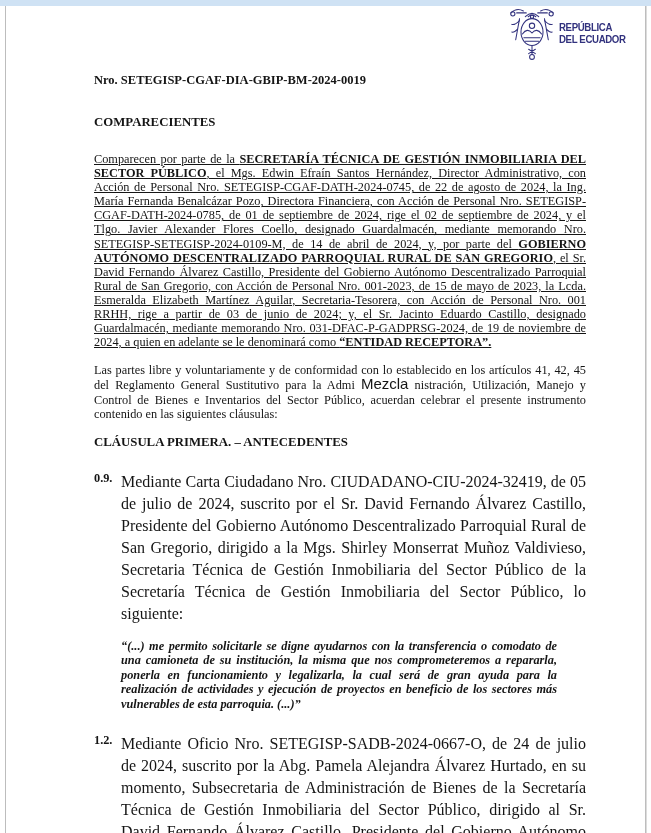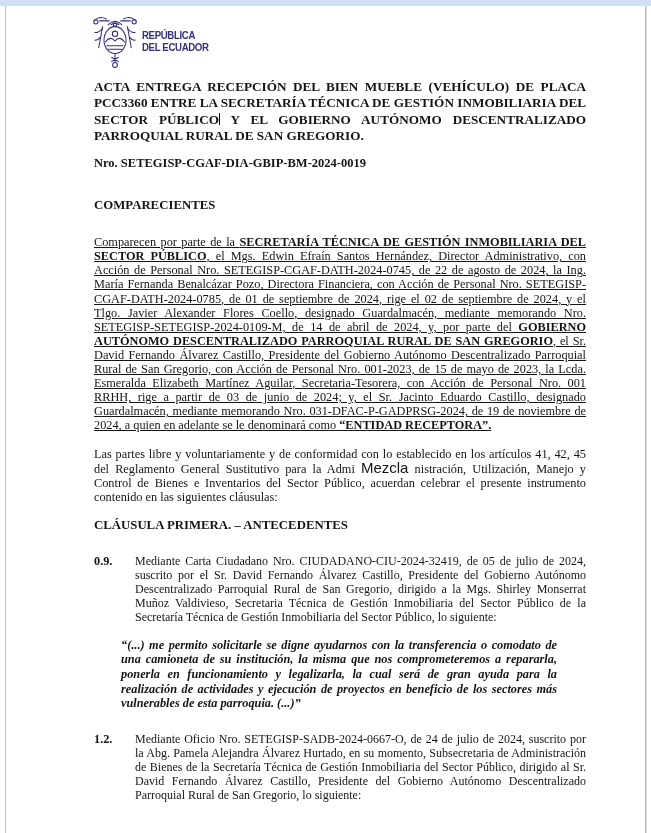--- a/index.html
+++ b/index.html
@@ -12,21 +12,21 @@
 
   .page-edge { position: absolute; top: 6px; bottom: 0; width: 1px; background: #bdbdbd; }
   .page-edge.left  { left: 5px; }
   .page-edge.right { left: 645px; box-shadow: 1px 0 0 #dcdcdc; }
 
   .page { position: absolute; top: 6px; left: 6px; width: 639px; height: 827px;
           background: #ffffff; padding: 0 59px 0 88px; }
 
   
   .header { display: flex; justify-content: flex-end; align-items: flex-start;
-            margin: 8px -45px 0 -2px; flex-direction: column; }
+            margin: 0 -45px 0 -2px; }
   .brand { display: flex; align-items: center; gap: 4px; }
   .brand svg { display: block; }
   .brand-text { font-family: "Liberation Sans", sans-serif; font-weight: bold;
                 font-size: 10.5px; line-height: 11.5px; letter-spacing: -0.4px;
                 color: #32327e; transform: scaleX(0.92); transform-origin: left center; }
   .org { margin-top: 7px; text-align: center; font-family: "Liberation Sans", sans-serif;
          font-weight: bold; font-size: 11.5px; line-height: 13px; letter-spacing: -0.4px;
          color: #32327e; }
 
   
@@ -40,21 +40,21 @@
   .heading.comparecientes { margin-top: 27px; }
   .heading.clausula { margin-top: 14px; }
   .body-text { font-size: 12.3px; line-height: 14.1px; text-align: justify; }
   .para-comparecen { margin-top: 22px; text-decoration: underline; }
   .para-partes { margin-top: 14px; }
   .b { font-weight: bold; }
   .sans { font-family: "Liberation Sans", sans-serif; font-size: 15px; }
 
   .item { display: flex; margin-top: 21px; }
   .item-num { flex: 0 0 27px; font-weight: bold; font-size: 12.3px; line-height: 14.1px; }
-  .item-text { flex: 1; font-size: 12px; line-height: 14px; text-align: justify; margin-left: 14px; }
+  .item-text { flex: 1; font-size: 16px; line-height: 22px; text-align: justify; }
 
   .quote { margin: 14px 29px 0 27px; font-weight: bold; font-style: italic;
            font-size: 12.3px; line-height: 14.6px; text-align: justify; }
 </style>
 </head>
 <body>
 
 <div class="viewport">
   <div class="top-strip"></div>
   <div class="page-edge left"></div>
@@ -84,21 +84,20 @@
             <circle cx="24" cy="53" r="2.5"></circle>
           </svg>
         </span>
         <div class="brand-text">
           <div>REPÚBLICA</div>
           <div>DEL ECUADOR</div>
         </div>
       </div>
     </div>
 
-    <p class="title"><span>ACTA ENTREGA RECEPCIÓN DEL BIEN MUEBLE (VEHÍCULO) DE PLACA PCC3360 ENTRE LA SECRETARÍA TÉCNICA DE GESTIÓN INMOBILIARIA DEL SECTOR PÚBLICO</span><span class="caret"></span><span> Y EL GOBIERNO AUTÓNOMO DESCENTRALIZADO PARROQUIAL RURAL DE SAN GREGORIO.</span></p>
 
     <p class="doc-number">Nro. SETEGISP-CGAF-DIA-GBIP-BM-2024-0019</p>
 
     <p class="heading comparecientes">COMPARECIENTES</p>
 
     <p class="body-text para-comparecen"><span>Comparecen por parte de la </span><span class="b">SECRETARÍA TÉCNICA DE GESTIÓN INMOBILIARIA DEL SECTOR PÚBLICO</span><span>, el Mgs. Edwin Efraín Santos Hernández, Director Administrativo, con Acción de Personal Nro. SETEGISP-CGAF-DATH-2024-0745, de 22 de agosto de 2024, la Ing. María Fernanda Benalcázar Pozo, Directora Financiera, con Acción de Personal Nro. SETEGISP-CGAF-DATH-2024-0785, de 01 de septiembre de 2024, rige el 02 de septiembre de 2024, y el Tlgo. Javier Alexander Flores Coello, designado Guardalmacén, mediante memorando Nro. SETEGISP-SETEGISP-2024-0109-M, de 14 de abril de 2024, y, por parte del </span><span class="b">GOBIERNO AUTÓNOMO DESCENTRALIZADO PARROQUIAL RURAL DE SAN GREGORIO</span><span>, el Sr. David Fernando Álvarez Castillo, Presidente del Gobierno Autónomo Descentralizado Parroquial Rural de San Gregorio, con Acción de Personal Nro. 001-2023, de 15 de mayo de 2023, la Lcda. Esmeralda Elizabeth Martínez Aguilar, Secretaria-Tesorera, con Acción de Personal Nro. 001 RRHH, rige a partir de 03 de junio de 2024; y, el Sr. Jacinto Eduardo Castillo, designado Guardalmacén, mediante memorando Nro. 031-DFAC-P-GADPRSG-2024, de 19 de noviembre de 2024, a quien en adelante se le denominará como </span><span class="b">“ENTIDAD RECEPTORA”.</span></p>
 
     <p class="body-text para-partes"><span>Las partes libre y voluntariamente y de conformidad con lo establecido en los artículos 41, 42, 45 del Reglamento General Sustitutivo para la Admi </span><span class="sans">Mezcla</span><span> nistración, Utilización, Manejo y Control de Bienes e Inventarios del Sector Público, acuerdan celebrar el presente instrumento contenido en las siguientes cláusulas:</span></p>
 
     <p class="heading clausula">CLÁUSULA PRIMERA. – ANTECEDENTES</p>

